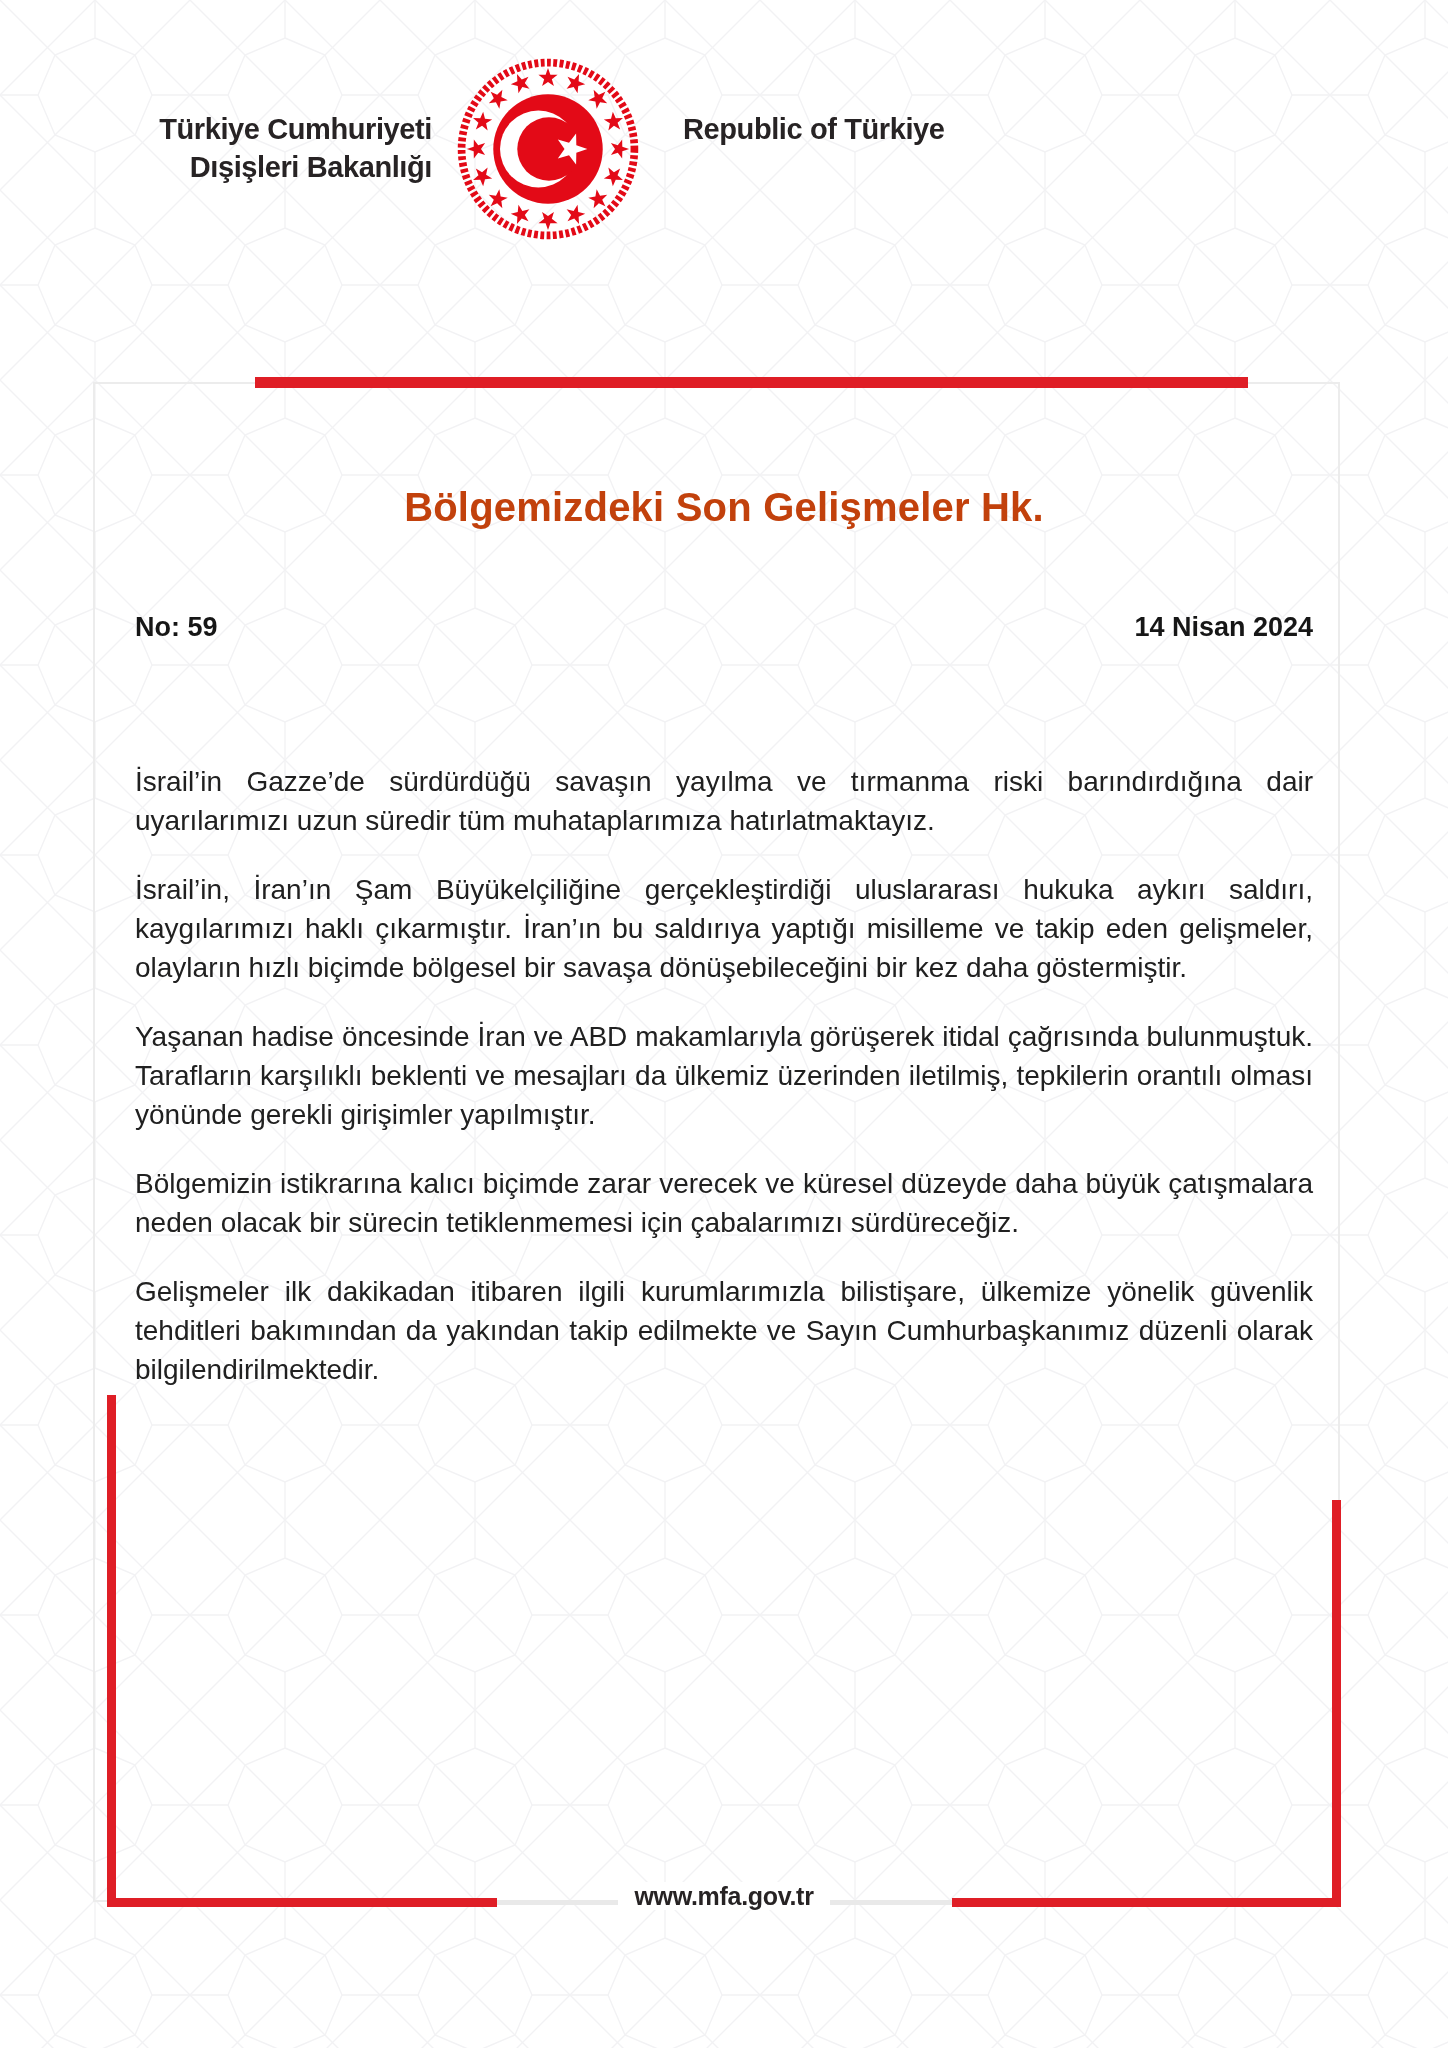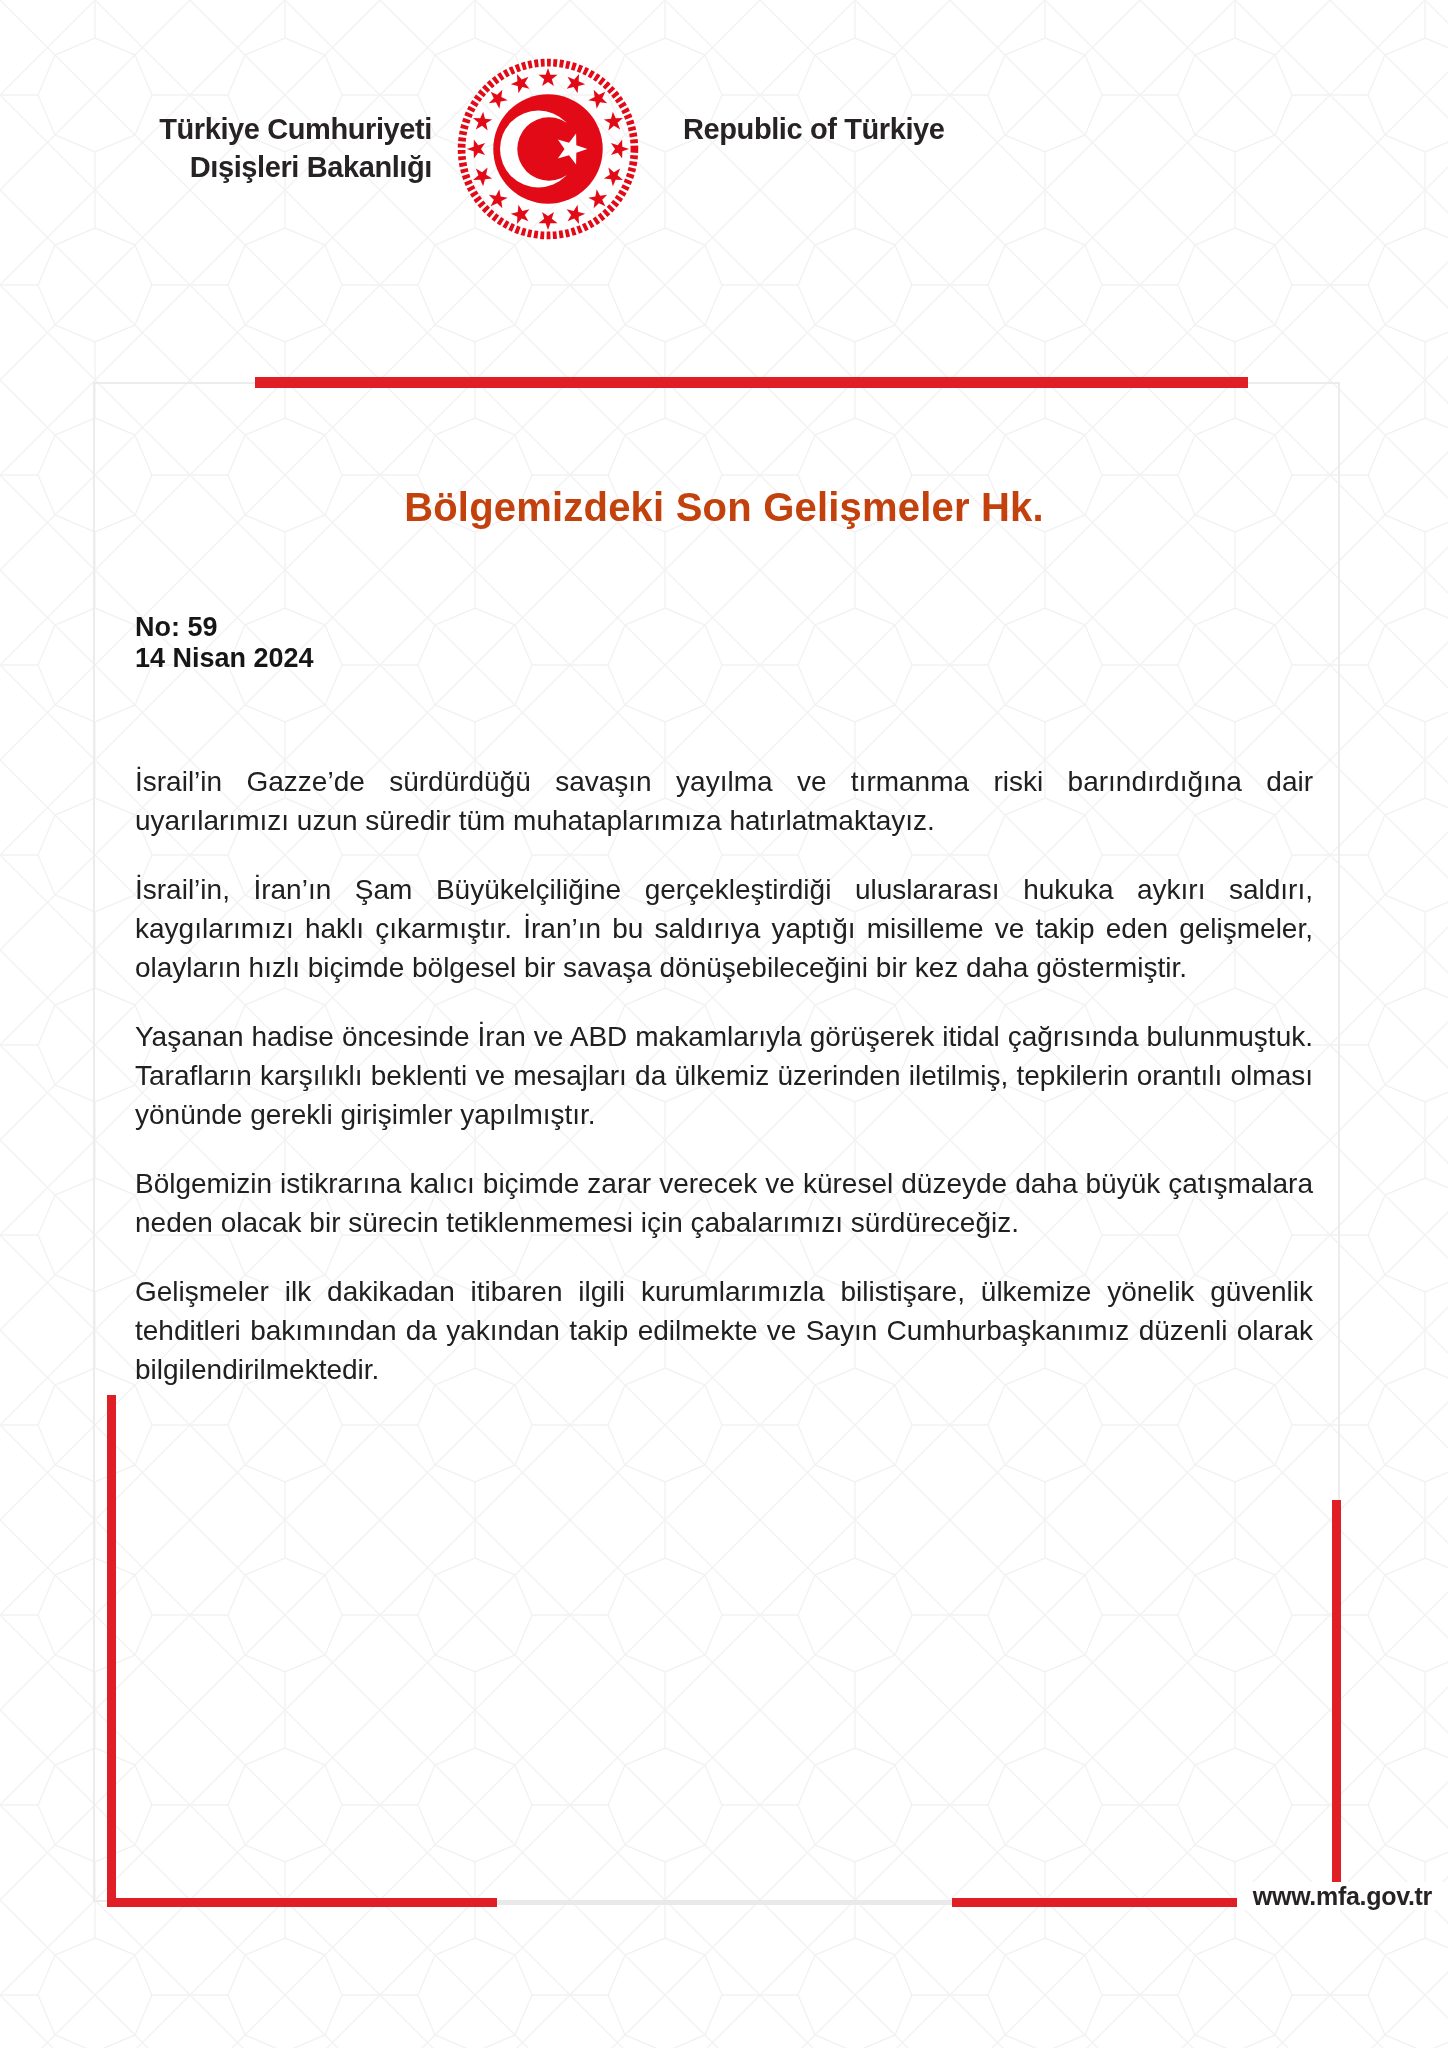--- a/index.html
+++ b/index.html
@@ -25,25 +25,25 @@
   .topbar{left:255px;top:377px;width:993px;height:11px;}
   .left-vbar{left:107px;top:1395px;width:9px;height:512px;}
   .right-vbar{left:1332px;top:1500px;width:9px;height:407px;}
   .bottombar-left{left:107px;top:1898px;width:390px;height:9px;}
   .bottombar-right{left:952px;top:1898px;width:389px;height:9px;}
   .footer-strip{left:497px;top:1900px;width:455px;height:5px;background:#e9e9e9;z-index:2;}
   
   .doc-title{left:135px;top:458px;width:1178px;text-align:center;z-index:3;
     font-size:40px;font-weight:bold;color:#c2410c;letter-spacing:0.2px;}
   .meta-row{left:135px;top:612px;width:1178px;z-index:3;display:flex;
-    justify-content:space-between;font-size:27px;font-weight:bold;color:#161616;flex-direction:column;}
+    justify-content:space-between;font-size:27px;font-weight:bold;color:#161616;}
   .body-text{left:135px;top:755px;width:1178px;z-index:3;
     font-size:28px;line-height:39px;text-align:justify;color:#202020;}
   .body-text p{margin:7px 0 30px 0;}
-  .footer-url{left:0;top:1882px;width:1448px;text-align:right;z-index:3;}
+  .footer-url{left:0;top:1882px;width:1448px;text-align:center;z-index:3;}
   .footer-url span{background:#ffffff;padding:0 16px;font-size:25px;
     font-weight:600;color:#272324;letter-spacing:-0.3px;}
 </style>
 </head>
 <body>
 
 <svg id="bg-pattern" width="1448" height="2048" xmlns="http://www.w3.org/2000/svg">
   <defs>
     <pattern id="geo" width="190" height="190" patternUnits="userSpaceOnUse">
       <g fill="none" stroke="#f2f2f4" stroke-width="1.4">

